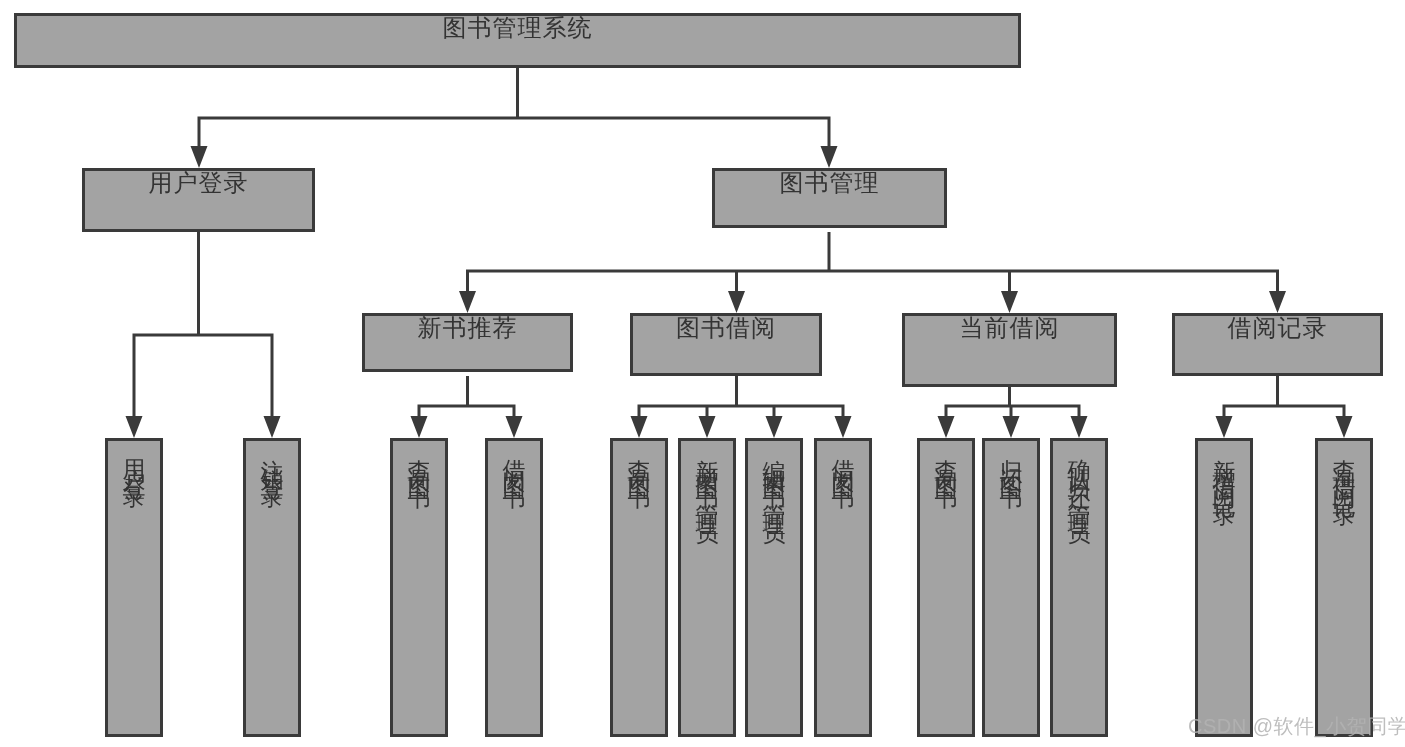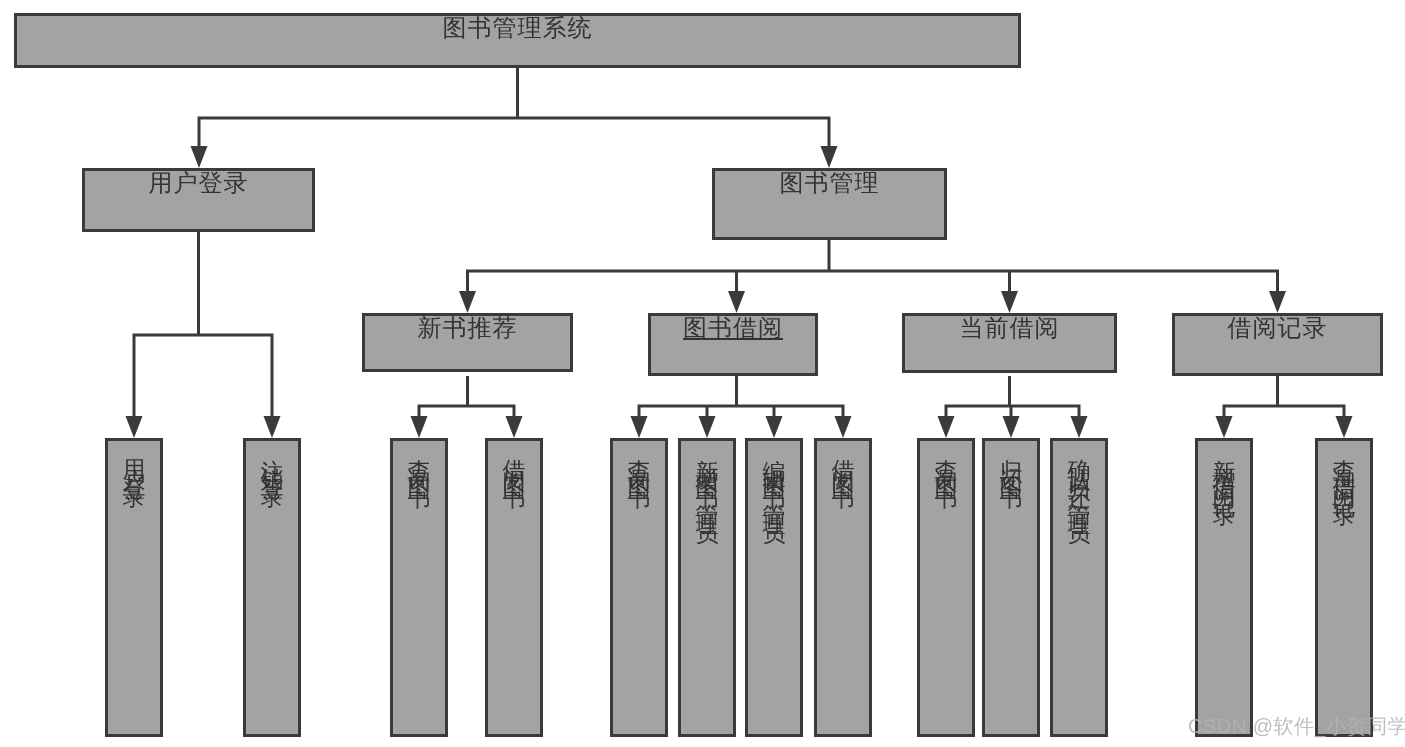--- a/index.html
+++ b/index.html
@@ -95,31 +95,31 @@
     </g>
   </svg>
 
   <div class="node hnode" style="left:14px;top:13px;width:1007px;height:55px;">
     <span class="lbl">图书管理系统</span>
   </div>
 
   <div class="node hnode" style="left:82px;top:168px;width:233px;height:64px;">
     <span class="lbl">用户登录</span>
   </div>
-  <div class="node hnode" style="left:712px;top:168px;width:235px;height:72px;">
+  <div class="node hnode" style="left:712px;top:168px;width:235px;height:60px;">
     <span class="lbl">图书管理</span>
   </div>
 
   <div class="node hnode" style="left:362px;top:313px;width:211px;height:59px;">
     <span class="lbl">新书推荐</span>
   </div>
-  <div class="node hnode" style="left:648px;top:313px;width:170px;height:63px;text-decoration:underline;">
+  <div class="node hnode" style="left:630px;top:313px;width:192px;height:63px;">
     <span class="lbl">图书借阅</span>
   </div>
-  <div class="node hnode" style="left:902px;top:313px;width:215px;height:60px;">
+  <div class="node hnode" style="left:902px;top:313px;width:215px;height:74px;">
     <span class="lbl">当前借阅</span>
   </div>
   <div class="node hnode" style="left:1172px;top:313px;width:211px;height:63px;">
     <span class="lbl">借阅记录</span>
   </div>
 
   <div class="node vnode" style="left:105px;top:438px;width:58px;height:299px;">
     <span class="vlbl">用户登录</span>
   </div>
   <div class="node vnode" style="left:243px;top:438px;width:58px;height:299px;">

